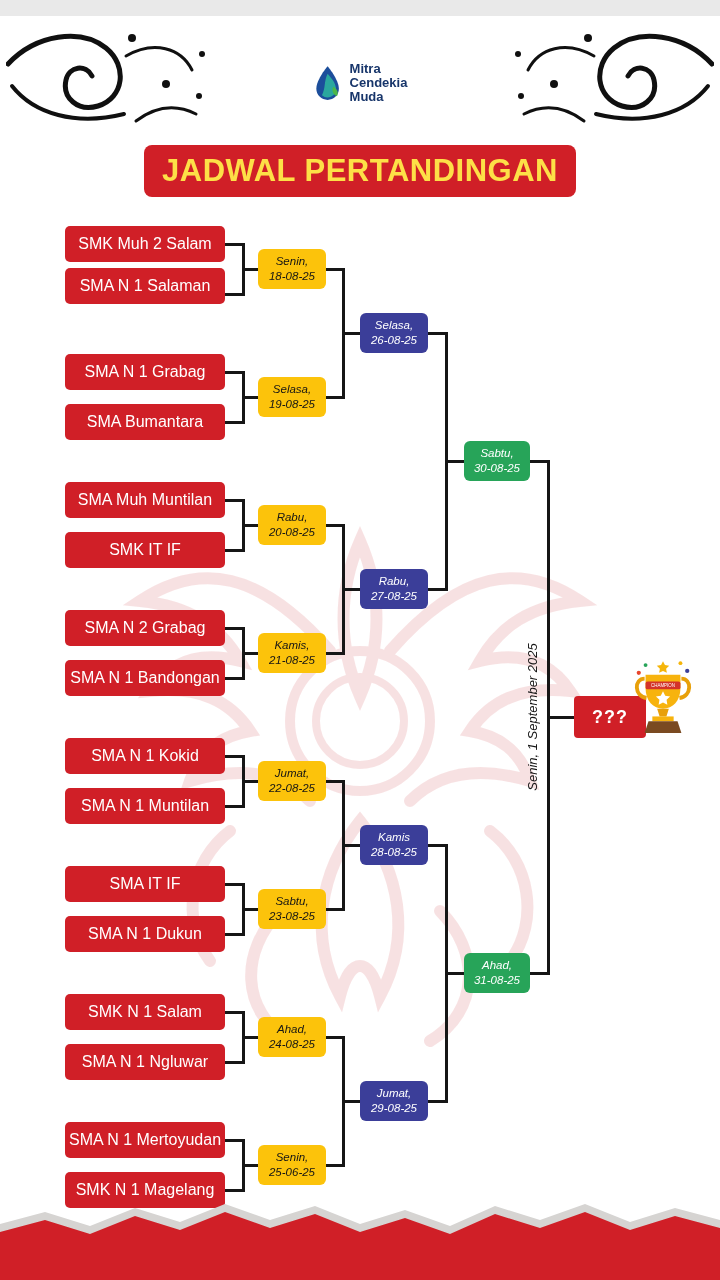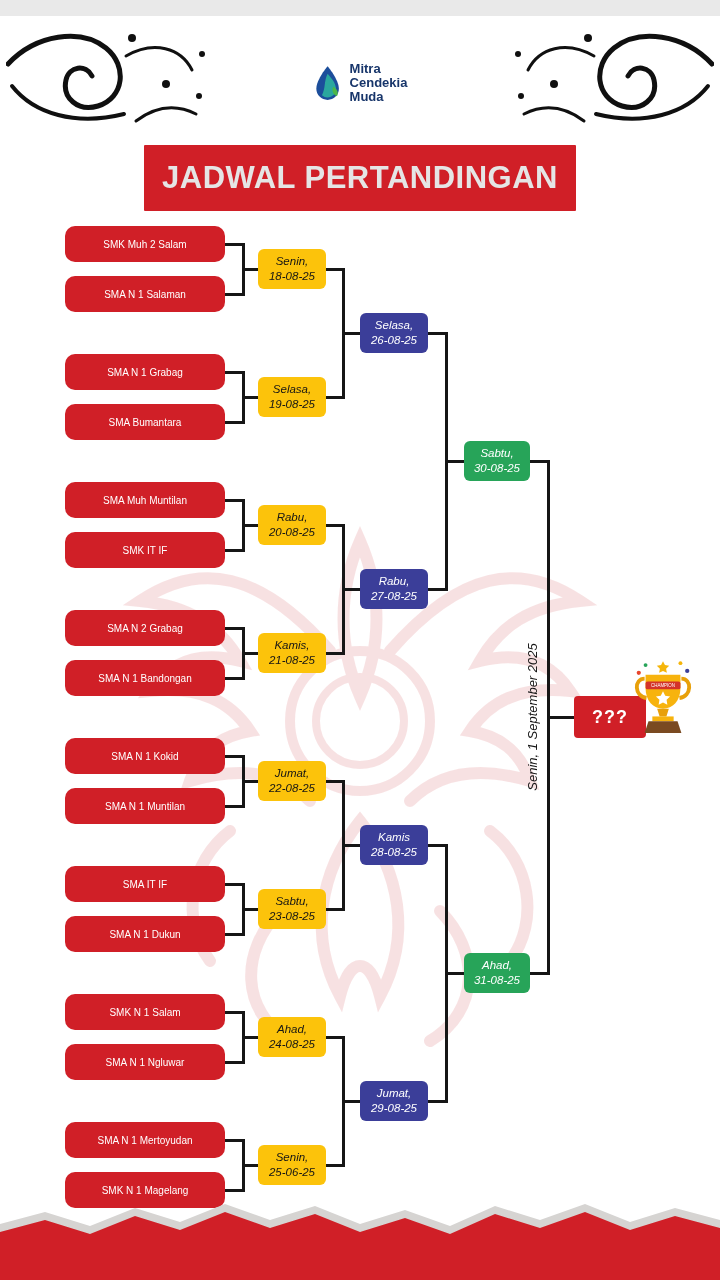--- a/index.html
+++ b/index.html
@@ -9,31 +9,31 @@
     background:#ffffff; overflow:hidden;
   }
   
   .flourish { position:absolute; top:10px; }
   .flourish.left { left:6px; }
   .flourish.right { right:6px; transform:scaleX(-1); }
   .logo { position:absolute; top:46px; left:50%; transform:translateX(-50%);
           display:flex; align-items:center; gap:7px; }
   .logo-text { color:#17356a; font-weight:bold; font-size:13px; line-height:14px; }
   .title-banner {
-    position:absolute; left:144px; top:129px; width:432px; height:66px;
-    background:#d01f27; border-radius:1px;
+    position:absolute; left:144px; top:129px; width:432px; height:52px;
+    background:#d01f27; border-radius:8px;
     display:flex; align-items:center; justify-content:center;
-    color:#e5e5e5; font-weight:bold; font-size:31px; letter-spacing:0.5px;
+    color:#fde047; font-weight:bold; font-size:31px; letter-spacing:0.5px;
   }
   
   .team-box {
     position:absolute; left:65px; width:160px; height:36px;
-    background:#d01f27; border-radius:10px; color:#ffffff;
+    background:#d01f27; border-radius:5px; color:#ffffff;
     display:flex; align-items:center; justify-content:center;
-    font-size:10px; text-align:center;
+    font-size:16px; text-align:center;
   }
   .date-box {
     position:absolute; width:68px; height:40px; border-radius:6px;
     display:flex; flex-direction:column; align-items:center; justify-content:center;
     font-style:italic; font-size:11.5px; line-height:15px; text-align:center;
   }
   .date-box.yellow { background:#fcc30b; color:#151515; }
   .date-box.blue   { background:#3b3e99; color:#ffffff; }
   .date-box.green  { background:#27a459; color:#ffffff; width:66px; }
   .final-box {
@@ -194,21 +194,21 @@
     <div class="vline" style="left:445px;top:828px;height:259px"></div>
     <div class="hline" style="left:445px;top:956px;width:19px"></div>
 
     <div class="hline" style="left:530px;top:444px;width:19px"></div>
     <div class="hline" style="left:530px;top:956px;width:19px"></div>
     <div class="vline" style="left:547px;top:444px;height:515px"></div>
     <div class="hline" style="left:547px;top:700px;width:27px"></div>
   </div>
 
   <div class="team-box" style="top:210px">SMK Muh 2 Salam</div>
-  <div class="team-box" style="top:260px">SMA N 1 Salaman</div>
+  <div class="team-box" style="top:252px">SMA N 1 Salaman</div>
   <div class="team-box" style="top:338px">SMA N 1 Grabag</div>
   <div class="team-box" style="top:466px">SMA Muh Muntilan</div>
   <div class="team-box" style="top:388px">SMA Bumantara</div>
   <div class="team-box" style="top:516px">SMK IT IF</div>
   <div class="team-box" style="top:594px">SMA N 2 Grabag</div>
   <div class="team-box" style="top:644px">SMA N 1 Bandongan</div>
   <div class="team-box" style="top:722px">SMA N 1 Kokid</div>
   <div class="team-box" style="top:772px">SMA N 1 Muntilan</div>
   <div class="team-box" style="top:850px">SMA IT IF</div>
   <div class="team-box" style="top:900px">SMA N 1 Dukun</div>

